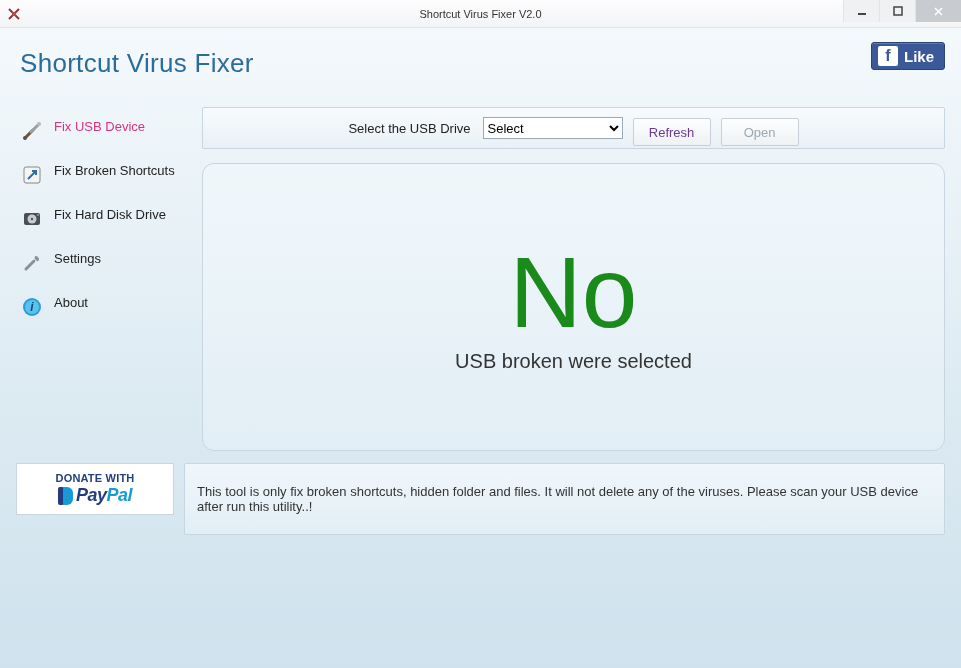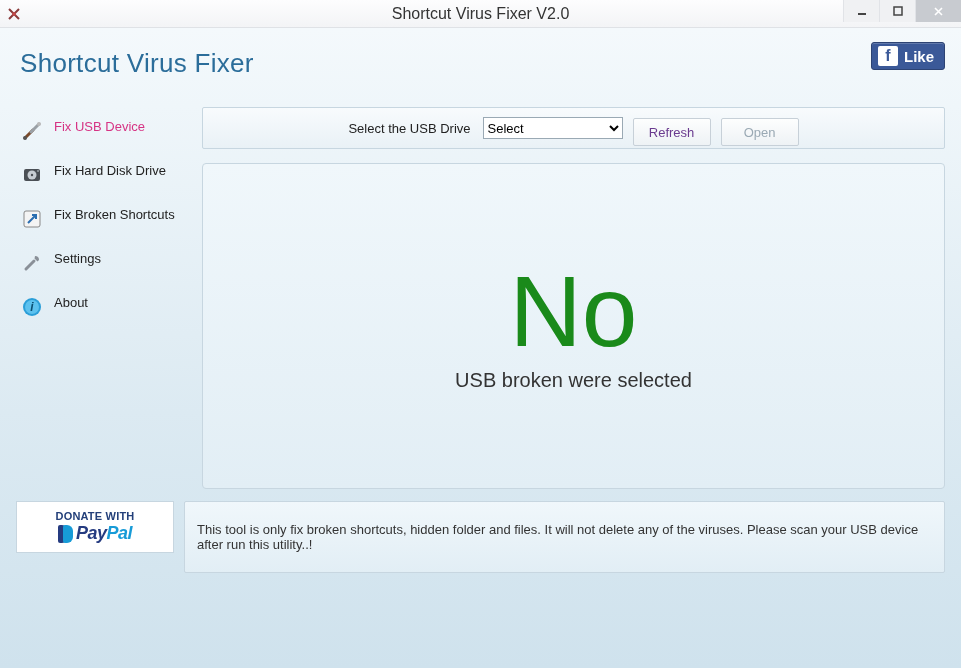--- a/index.html
+++ b/index.html
@@ -12,21 +12,21 @@
   display: flex;
   align-items: center;
   position: relative;
 }
 .titlebar .app-icon {
   width: 16px; height: 16px; margin-left: 6px;
   display: flex; align-items: center; justify-content: center;
 }
 .titlebar .title {
   position: absolute; left: 0; right: 0;
-  text-align: center; font-size: 16px; color: #333;
+  text-align: center; font-size: 11px; color: #333;
   pointer-events: none;
 }
 .win-controls { position: absolute; right: 0; top: 0; height: 100%; display: flex; }
 .win-btn {
   width: 36px; height: 22px;
   display: flex; align-items: center; justify-content: center;
   font-size: 11px; color: #444;
   background: #f0f1f3;
   border-left: 1px solid #e1e3e7;
 }
@@ -84,23 +84,23 @@
 .ctl-btn {
   min-width: 78px; height: 28px;
   border: 1px solid #c7d0d8; border-radius: 2px;
   background: linear-gradient(#fdfefe, #eef2f5);
   font-size: 13px; color: #6a3b8f; cursor: pointer; margin-top: 8px;
 }
 .ctl-btn.disabled { color: #9aa9b4; cursor: default; }
 
 .status-panel {
   margin-top: 14px;
-  height: 326px;
+  height: 288px;
   background: linear-gradient(#f0f7fb, #e2eef5);
-  border: 1px solid #c7d6e0; border-radius: 4px;
+  border: 1px solid #c7d6e0; border-radius: 12px;
   display: flex; flex-direction: column; align-items: center; justify-content: center;
 }
 .status-big {
   font-size: 100px; line-height: 1; color: #1a8a1a; font-weight: 400;
 }
 .status-sub { font-size: 20px; color: #333; margin-top: 8px; }
 
 .footer-row { display: flex; align-items: stretch; gap: 10px; margin-top: 12px; }
 
 .donate-box {
@@ -178,37 +178,37 @@
               <circle cx="4" cy="18" r="2" fill="#555"></circle>
               <circle cx="18" cy="4" r="2" fill="#bbb"></circle>
             </svg>
         </span>
         <span>Fix USB Device</span>
       </div>
 
       <div class="nav-item">
         <span class="nav-icon">
           <svg width="22" height="22" viewBox="0 0 22 22">
+              <rect x="3" y="3" width="16" height="16" rx="2" fill="#f4f4f4" stroke="#888"></rect>
+              <path d="M7 15 L15 7 M11 7 H15 V11" stroke="#2a6db0" stroke-width="2" fill="none"></path>
+            </svg>
+        </span>
+        <span>Fix Broken Shortcuts</span>
+      </div>
+
+      <div class="nav-item">
+        <span class="nav-icon">
+          <svg width="22" height="22" viewBox="0 0 22 22">
               <rect x="3" y="5" width="16" height="12" rx="2" fill="#4a4f55"></rect>
               <circle cx="11" cy="11" r="4.5" fill="#c7cdd3"></circle>
               <circle cx="11" cy="11" r="1.2" fill="#4a4f55"></circle>
               <circle cx="17" cy="7" r="1" fill="#9aa0a6"></circle>
             </svg>
         </span>
         <span>Fix Hard Disk Drive</span>
-      </div>
-
-      <div class="nav-item">
-        <span class="nav-icon">
-          <svg width="22" height="22" viewBox="0 0 22 22">
-              <rect x="3" y="3" width="16" height="16" rx="2" fill="#f4f4f4" stroke="#888"></rect>
-              <path d="M7 15 L15 7 M11 7 H15 V11" stroke="#2a6db0" stroke-width="2" fill="none"></path>
-            </svg>
-        </span>
-        <span>Fix Broken Shortcuts</span>
       </div>
 
       <div class="nav-item">
         <span class="nav-icon">
           <svg width="22" height="22" viewBox="0 0 22 22">
               <path d="M14 4 a4 4 0 0 1 4 4 l-1.5 1.5 -3-3 Z" fill="#8a9098"></path>
               <path d="M13 9 L5 17" stroke="#8a9098" stroke-width="3" stroke-linecap="round"></path>
             </svg>
         </span>
         <span>Settings</span>

